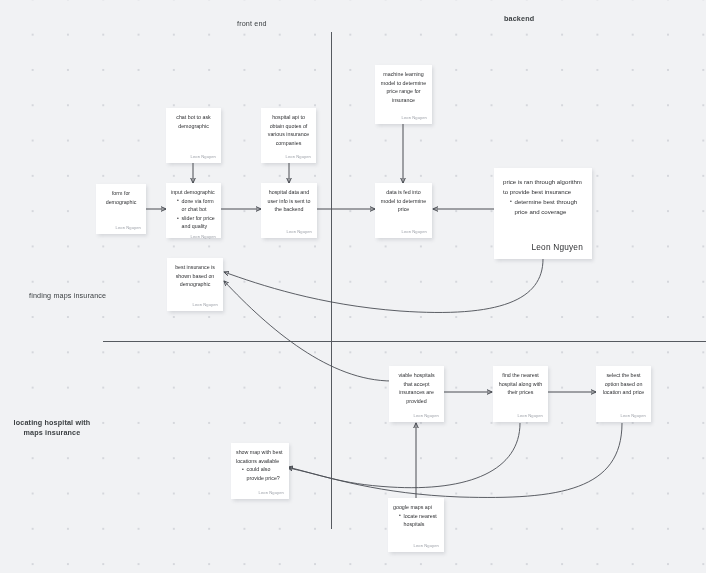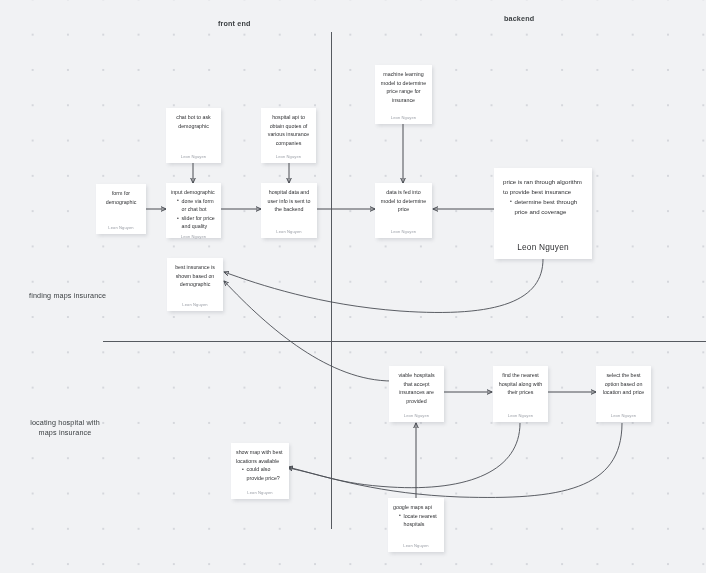--- a/index.html
+++ b/index.html
@@ -83,21 +83,21 @@
     content: "\2022";
     position: absolute;
     left: 0;
     top: -0.2px;
     font-size: 5px;
   }
   .card .sig {
     margin-top: auto;
     font-size: 4.1px;
     color: #9a9ea6;
-    text-align: center;
+    text-align: right;
     letter-spacing: .1px;
     padding-top: 3px;
   }
   .card.big {
     padding: 9px 9px 7px 9px;
   }
   .card.big .body { font-size: 6.1px; line-height: 1.65; }
   .card.big .body ul { padding-left: 7px; }
   .card.big .sig { font-size: 8.3px; color: #2f3033; letter-spacing: .2px; }
 
@@ -114,24 +114,24 @@
   svg.links .curve { stroke: #4a4d53; stroke-width: .9; }
 </style>
 </head>
 <body>
 
 <div id="board">
 
   <div class="divider-v"></div>
   <div class="divider-h"></div>
 
-  <div class="zone-label" style="left:218px; top:19px;font-weight:bold;">front end</div>
+  <div class="zone-label" style="left:237px; top:19px;">front end</div>
   <div class="zone-label" style="left:504px; top:14px;font-weight:bold;">backend</div>
   <div class="zone-label" style="left:29px; top:291px;">finding maps insurance</div>
-  <div class="zone-label centered" style="left:22px; top:418px; width:86px;"><span>locating hospital with</span><br><span>maps insurance</span></div>
+  <div class="zone-label centered" style="left:9px; top:418px; width:86px;font-weight:bold;"><span>locating hospital with</span><br><span>maps insurance</span></div>
 
   <svg class="links" viewBox="0 0 706 573">
     <defs>
       <marker id="ah" markerWidth="6" markerHeight="6" refX="5.2" refY="3" orient="auto">
         <path d="M0,0.6 L5.4,3 L0,5.4 z" fill="#4a4d53" stroke="none"></path>
       </marker>
     </defs>
 
     <line x1="193" y1="163" x2="193" y2="183" marker-end="url(#ah)"></line>
 

